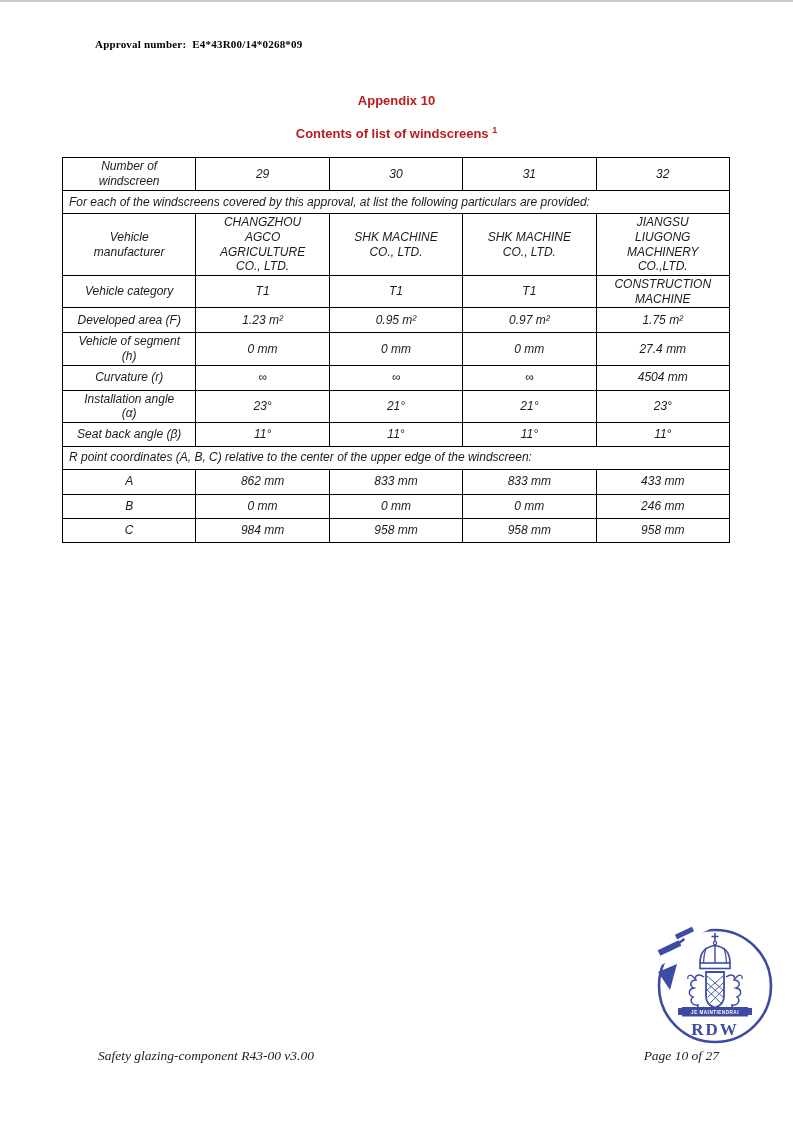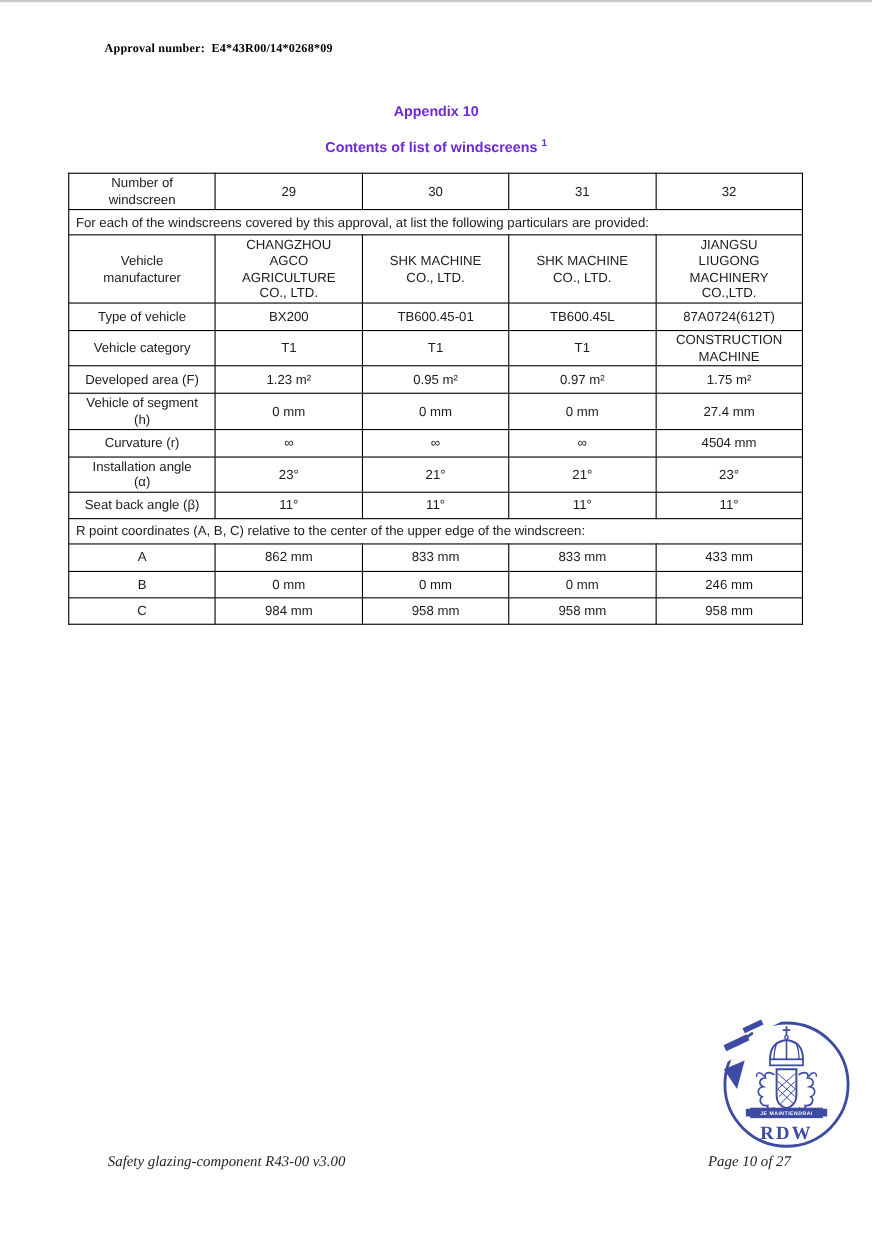--- a/index.html
+++ b/index.html
@@ -14,29 +14,30 @@
   }
   .approval-line{
     position:absolute;left:95px;top:36px;
     font-family:"Liberation Serif", serif;
     font-weight:bold;font-size:11px;color:#000;
     letter-spacing:0.2px;
   }
   .approval-line .num{margin-left:6px;}
   .doc-title{
     position:absolute;left:0;width:100%;
-    text-align:center;font-weight:bold;font-size:13px;color:#6d28d9;
+    text-align:center;font-weight:bold;font-size:13px;color:#b91c1c;
   }
   .title-appendix{top:91px;}
   .title-contents{top:123px;}
   .title-contents sup{font-size:9px;}
   table.spec-table{
     position:absolute;left:62px;top:155px;
     width:668px;table-layout:fixed;
     border-collapse:collapse;
+    font-style:italic;
   }
   table.spec-table td{
     border:1px solid #000;
     font-size:12px;line-height:1.22;
     text-align:center;vertical-align:middle;
     padding:1px 4px;
     white-space:pre-line;
     color:#1b1b1b;
   }
   table.spec-table td.note{
@@ -122,27 +123,20 @@
 CO., LTD.</td>
         <td>SHK MACHINE
 CO., LTD.</td>
         <td>SHK MACHINE
 CO., LTD.</td>
         <td>JIANGSU
 LIUGONG
 MACHINERY
 CO.,LTD.</td>
       </tr>
-      <tr class="r-type">
-        <td>Type of vehicle</td>
-        <td>BX200</td>
-        <td>TB600.45-01</td>
-        <td>TB600.45L</td>
-        <td>87A0724(612T)</td>
-      </tr>
       <tr class="r-cat">
         <td>Vehicle category</td>
         <td>T1</td>
         <td>T1</td>
         <td>T1</td>
         <td>CONSTRUCTION
 MACHINE</td>
       </tr>
       <tr class="r-area">
         <td>Developed area (F)</td>

